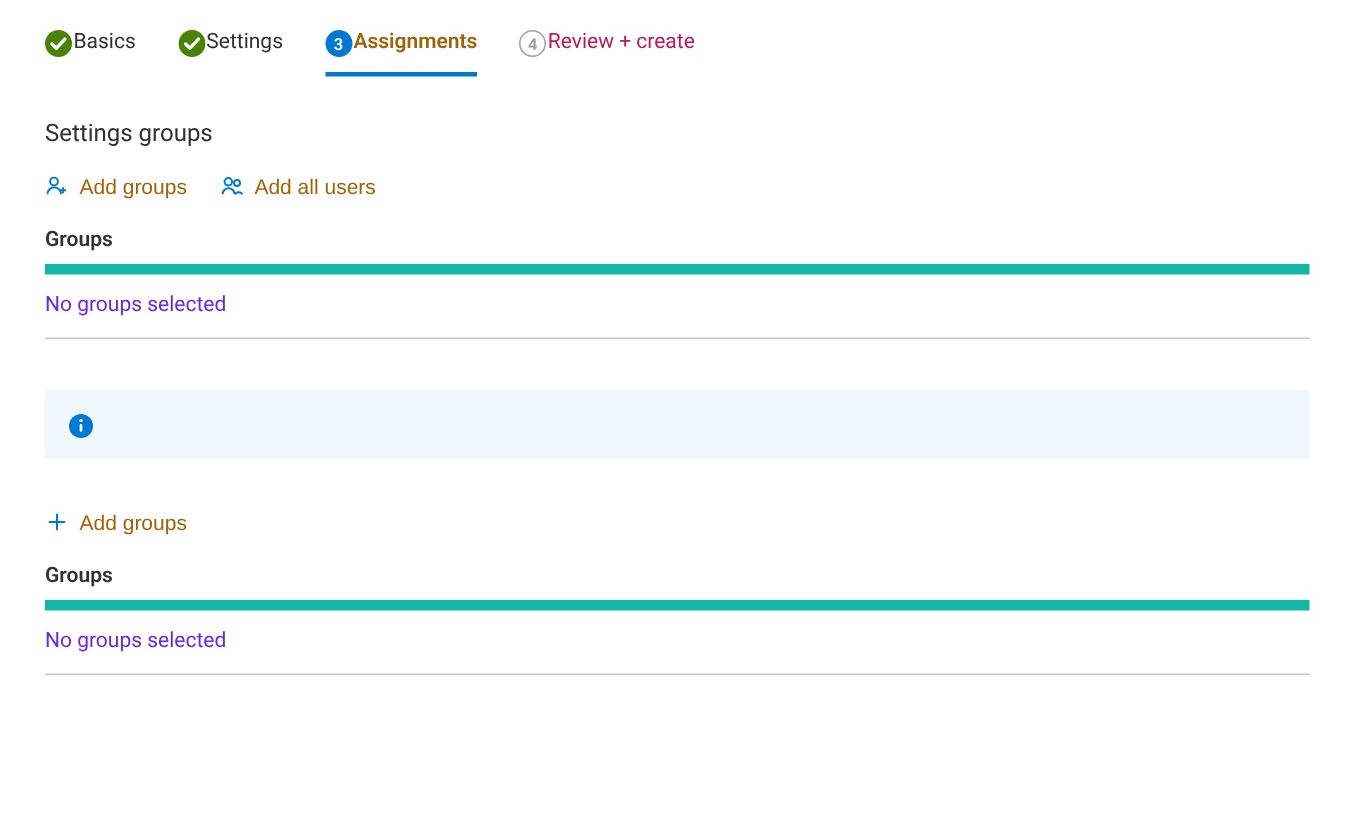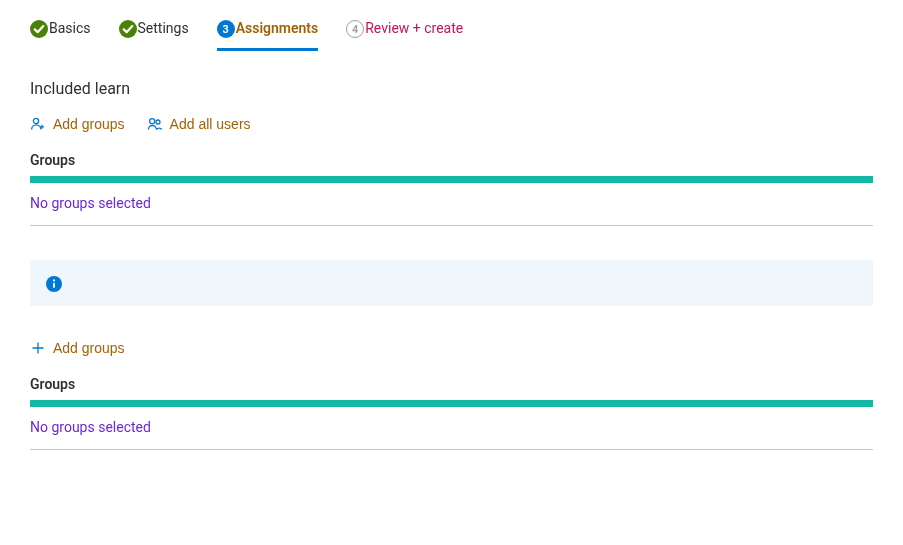--- a/index.html
+++ b/index.html
@@ -151,21 +151,21 @@
 
     <div class="step future">
       <span class="step-badge">
         <span class="badge-number future">4</span>
       </span>
       <span class="step-label">Review + create</span>
     </div>
 
   </div>
 
-  <h2 class="section-title">Included learn</h2>
+  <h2 class="section-title">Settings groups</h2>
 
   <div class="action-row">
     <button class="action-btn">
       <span class="action-icon">
         <svg viewBox="0 0 16 16" width="16" height="16" fill="none" stroke="#0078d4" stroke-width="1.3">
           <circle cx="6" cy="5" r="2.6"></circle>
           <path d="M1.6 13.5 a4.6 4.6 0 0 1 9.2 0"></path>
           <path d="M12 8.8 v4 M10 10.8 h4"></path>
         </svg>
       </span>

